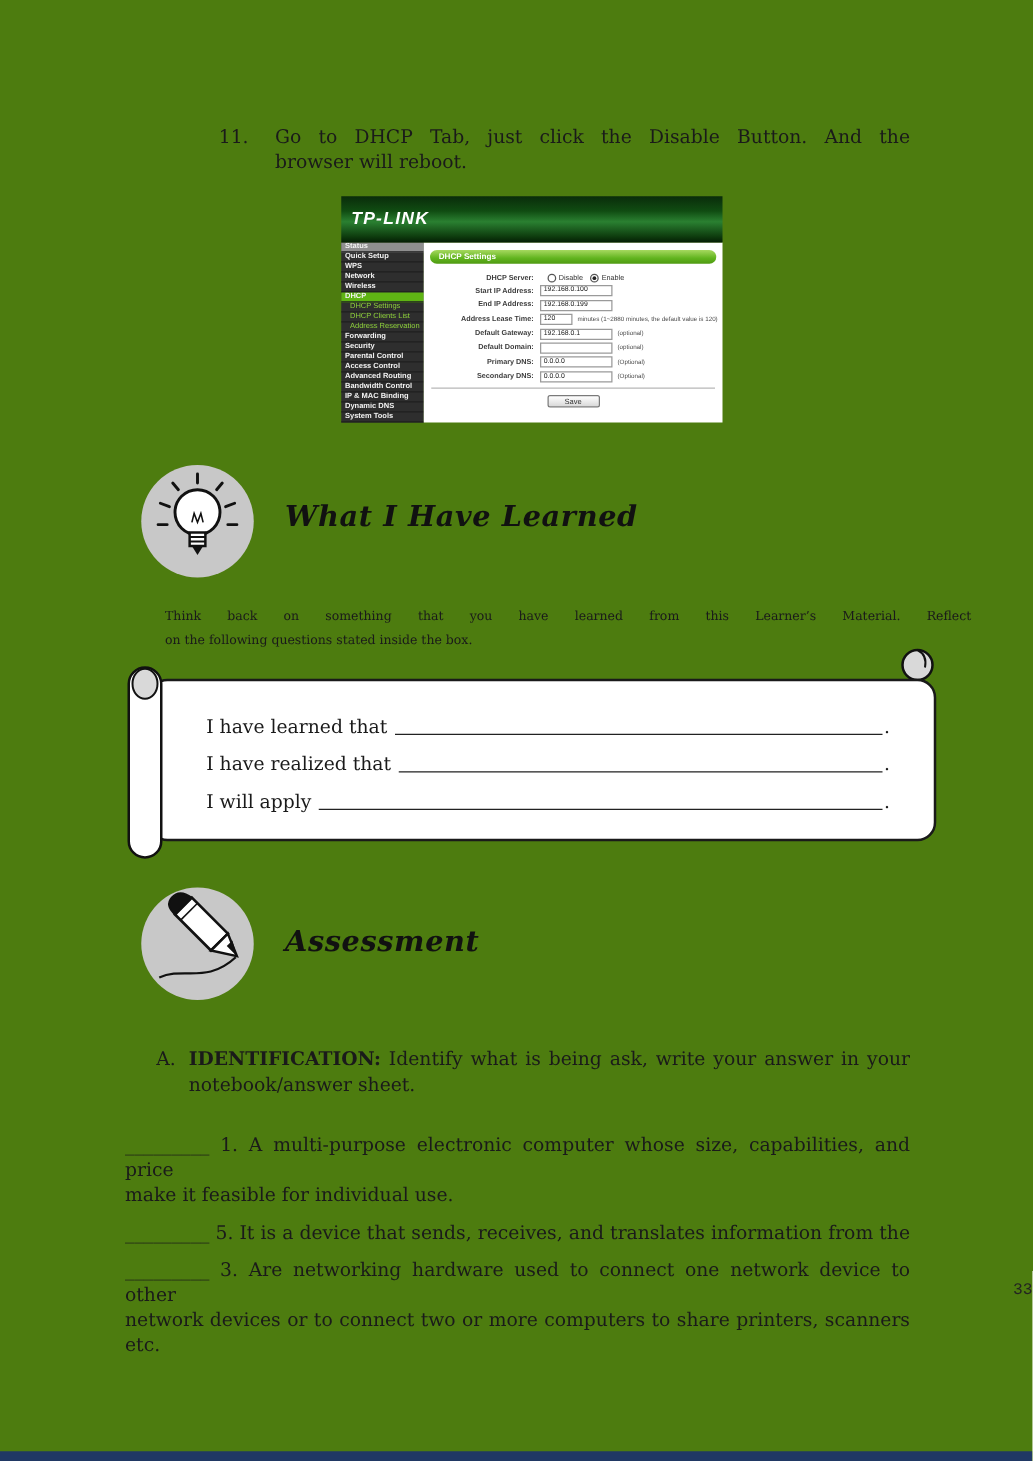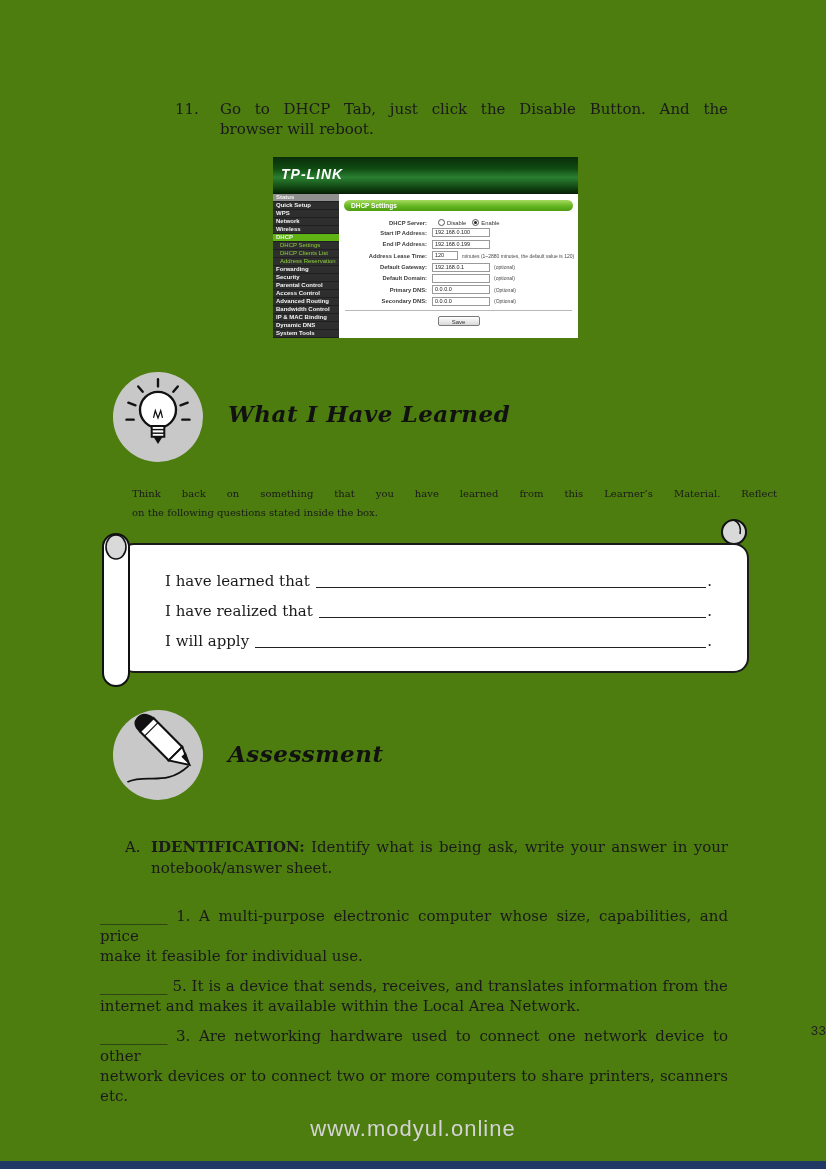--- a/index.html
+++ b/index.html
@@ -240,26 +240,24 @@
     </div>
   </div>
 
   <div class="questions">
     <div class="q">
       <div class="jline">_________ 1. A multi-purpose electronic computer whose size, capabilities, and price</div>
       <div>make it feasible for individual use.</div>
     </div>
     <div class="q">
       <div class="jline">_________ 5. It is a device that sends, receives, and translates information from the</div>
-      <div>internet and makes it available within the Local Area Network.</div>
     </div>
     <div class="q">
       <div class="jline">_________ 3. Are networking hardware used to connect one network device to other</div>
       <div class="jline">network devices or to connect two or more computers to share printers, scanners</div>
       <div>etc.</div>
     </div>
   </div>
 
   <div class="page-num">33</div>
-  <div class="watermark">www.modyul.online</div>
   <div class="footer-bar"></div>
 
 </div>
 
 </body></html>

